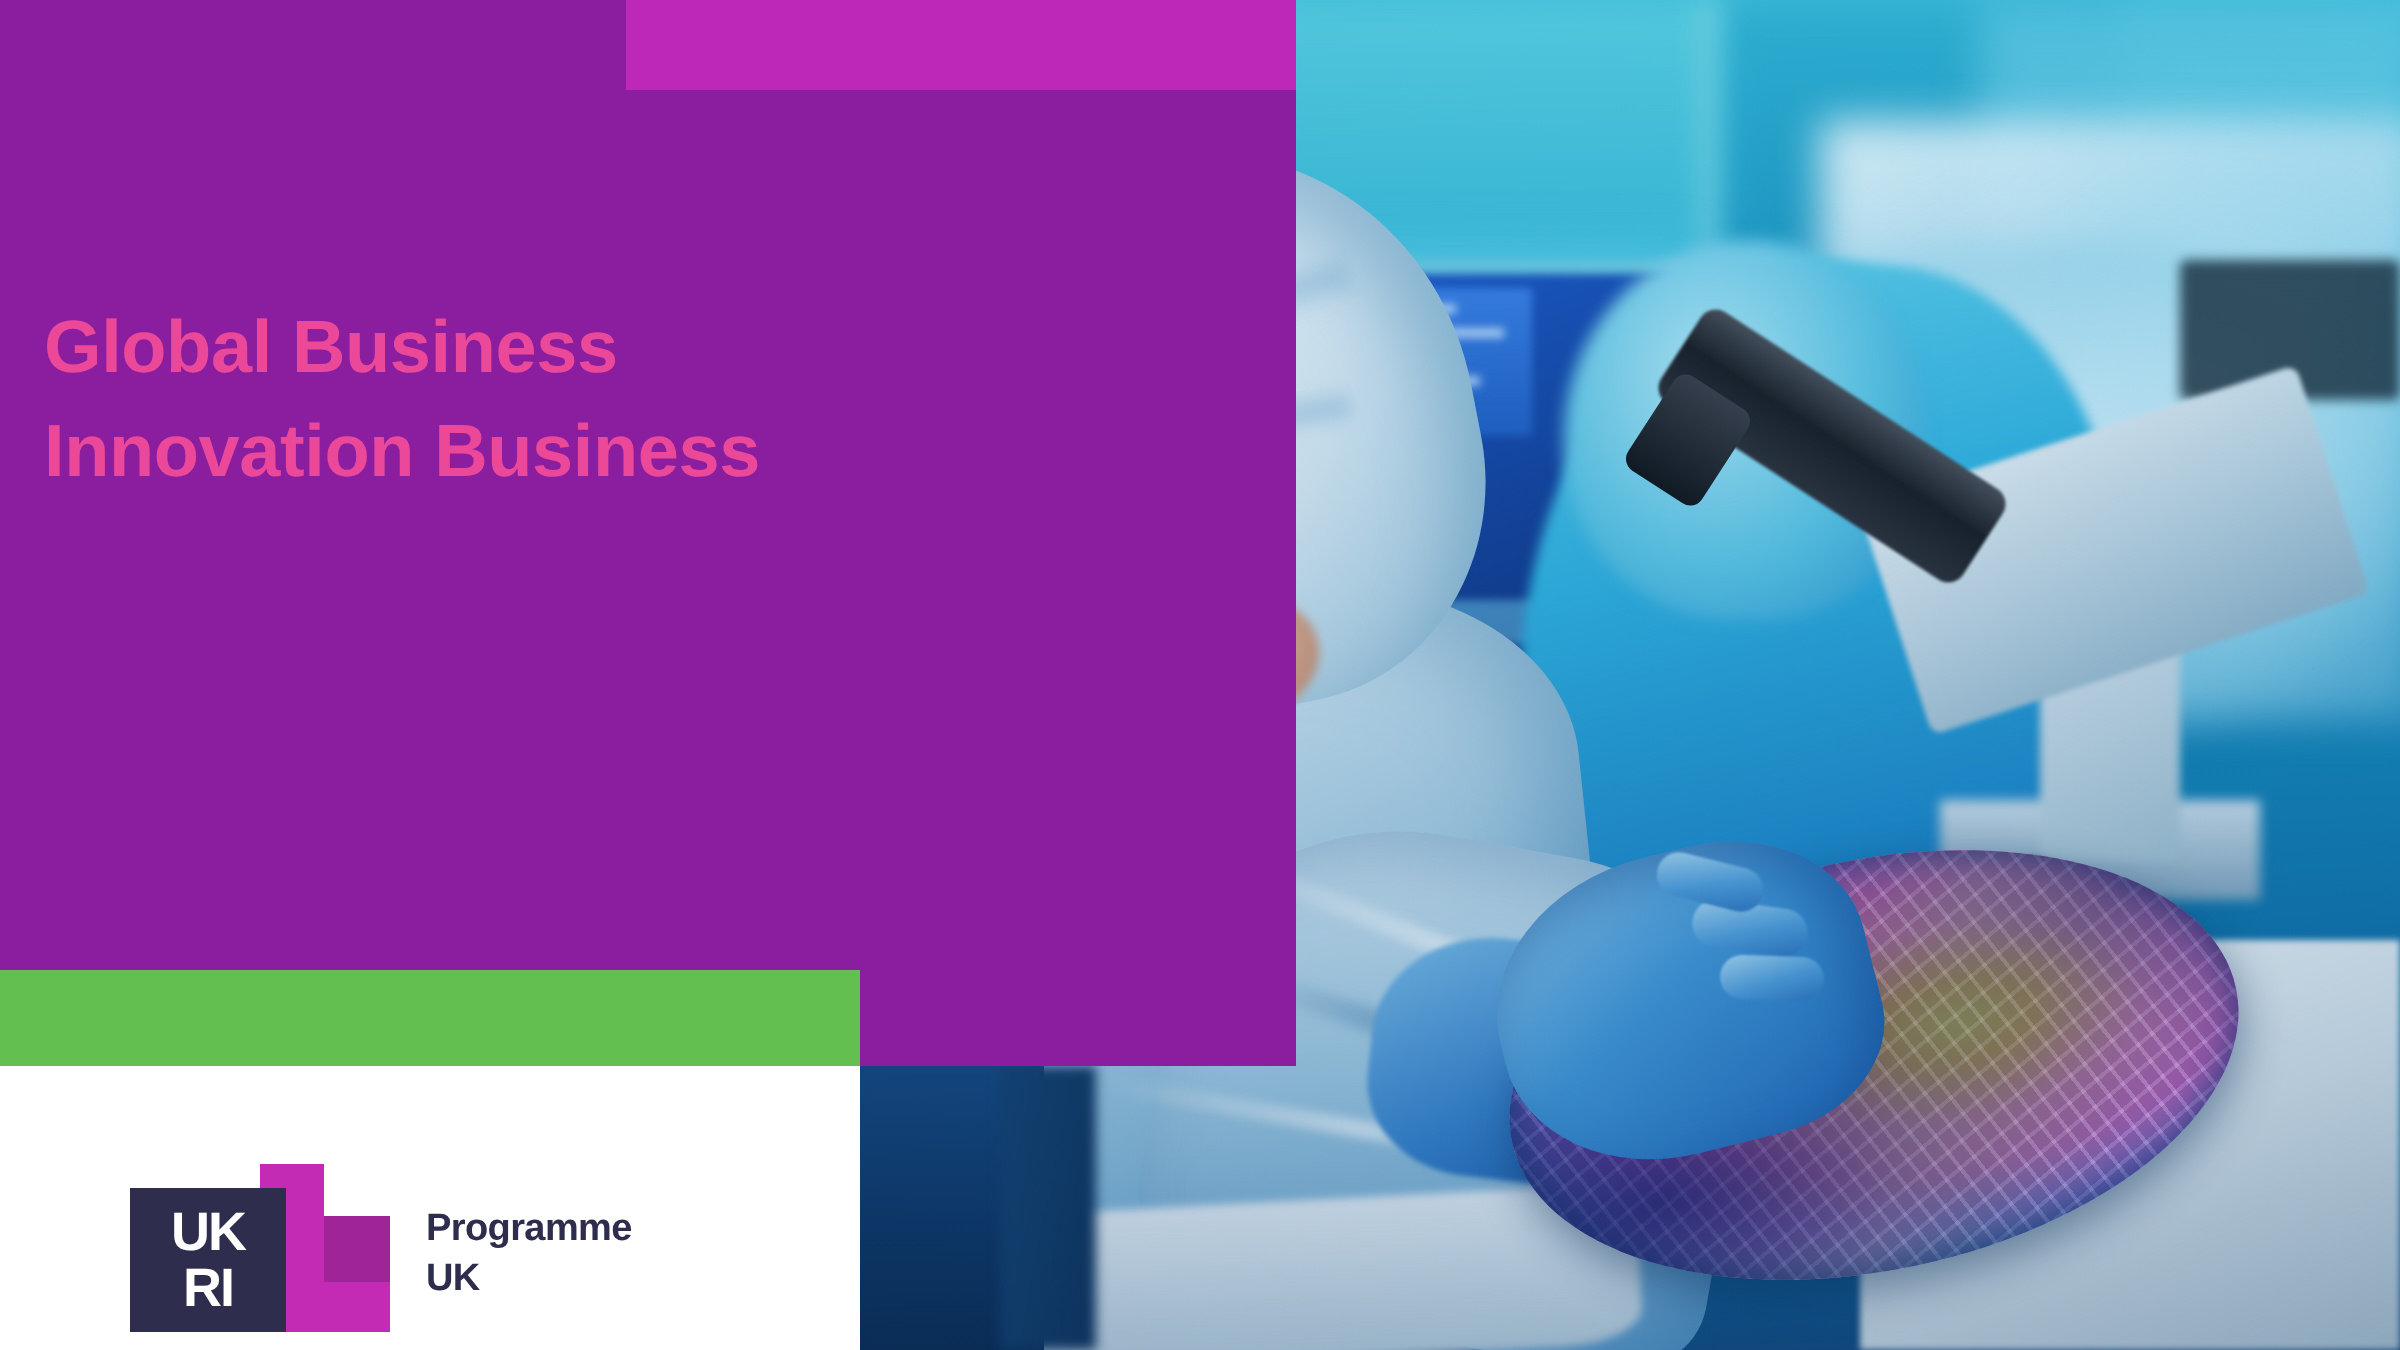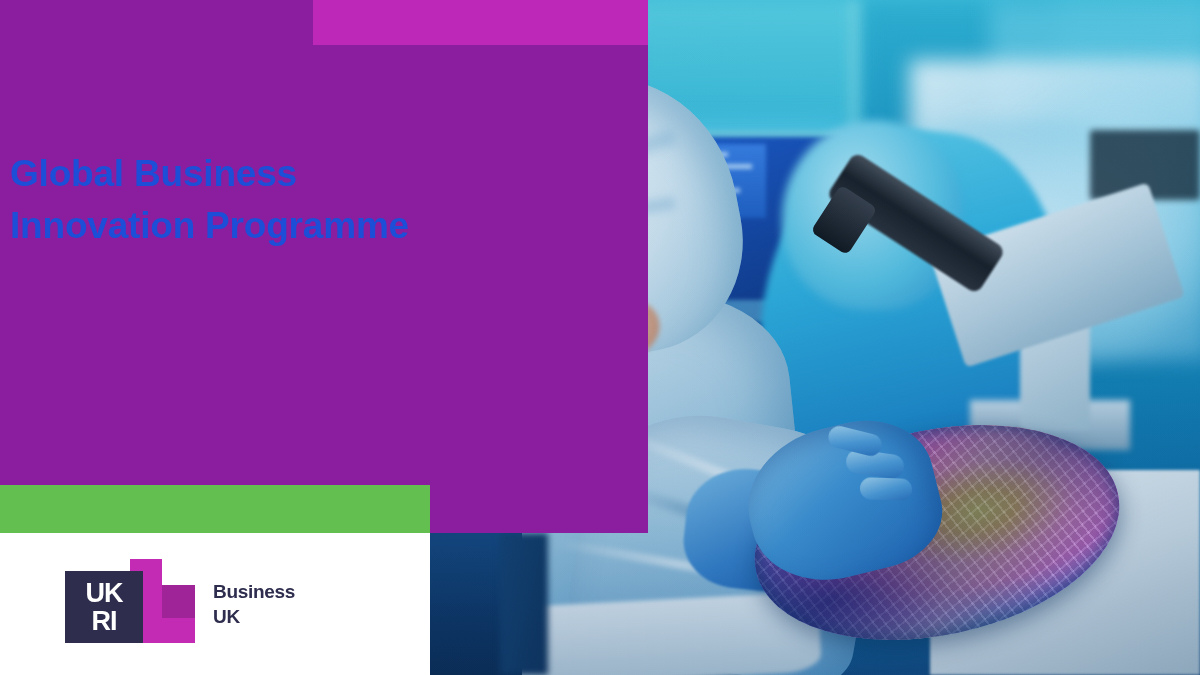--- a/index.html
+++ b/index.html
@@ -310,33 +310,33 @@
     position:absolute; left:0; top:485px; width:430px; height:48px;
     background:#63bf4f;
   }
   .block-white{
     position:absolute; left:0; top:533px; width:430px; height:142px;
     background:#ffffff;
   }
 
   
   .title{
-    position:absolute; left:10px; top:148px; width:600px;
-    color:#1d4ed8;
+    position:absolute; left:22px; top:148px; width:600px;
+    color:#ec4899;
     font-family:"Liberation Sans", sans-serif;
     font-weight:700;
     font-size:37px;
     line-height:52px;
     letter-spacing:-.2px;
   }
   .title-line{ display:block; white-space:nowrap; }
 
   
   .logo{
-    position:absolute; left:65px; top:559px; width:250px; height:84px;
+    position:absolute; left:65px; top:582px; width:250px; height:84px;
   }
   .ukri-mark{ position:absolute; left:0; top:0; width:130px; height:84px; }
   .mark-pink-tall{
     position:absolute; left:65px; top:0; width:32px; height:84px; background:#c42bb5;
   }
   .mark-pink-wide{
     position:absolute; left:65px; top:26px; width:65px; height:58px; background:#c42bb5;
   }
   .mark-pink-dark{
     position:absolute; left:97px; top:26px; width:33px; height:33px;
@@ -443,33 +443,33 @@
   </div>
 
   <div class="block-purple"></div>
   <div class="block-purple-top"></div>
   <div class="block-magenta"></div>
   <div class="block-green"></div>
   <div class="block-white"></div>
 
   <h1 class="title">
     <span class="title-line">Global Business</span>
-    <span class="title-line">Innovation Programme</span>
+    <span class="title-line">Innovation Business</span>
   </h1>
 
   <div class="logo">
     <div class="ukri-mark">
       <div class="mark-pink-tall"></div>
       <div class="mark-pink-wide"></div>
       <div class="mark-pink-dark"></div>
       <div class="mark-navy"></div>
       <div class="mark-letters">
         <span>UK</span>
         <span>RI</span>
       </div>
     </div>
     <div class="logo-wordmark">
-      <span>Business</span>
+      <span>Programme</span>
       <span>UK</span>
     </div>
   </div>
 
 </div>
 
 </body></html>

